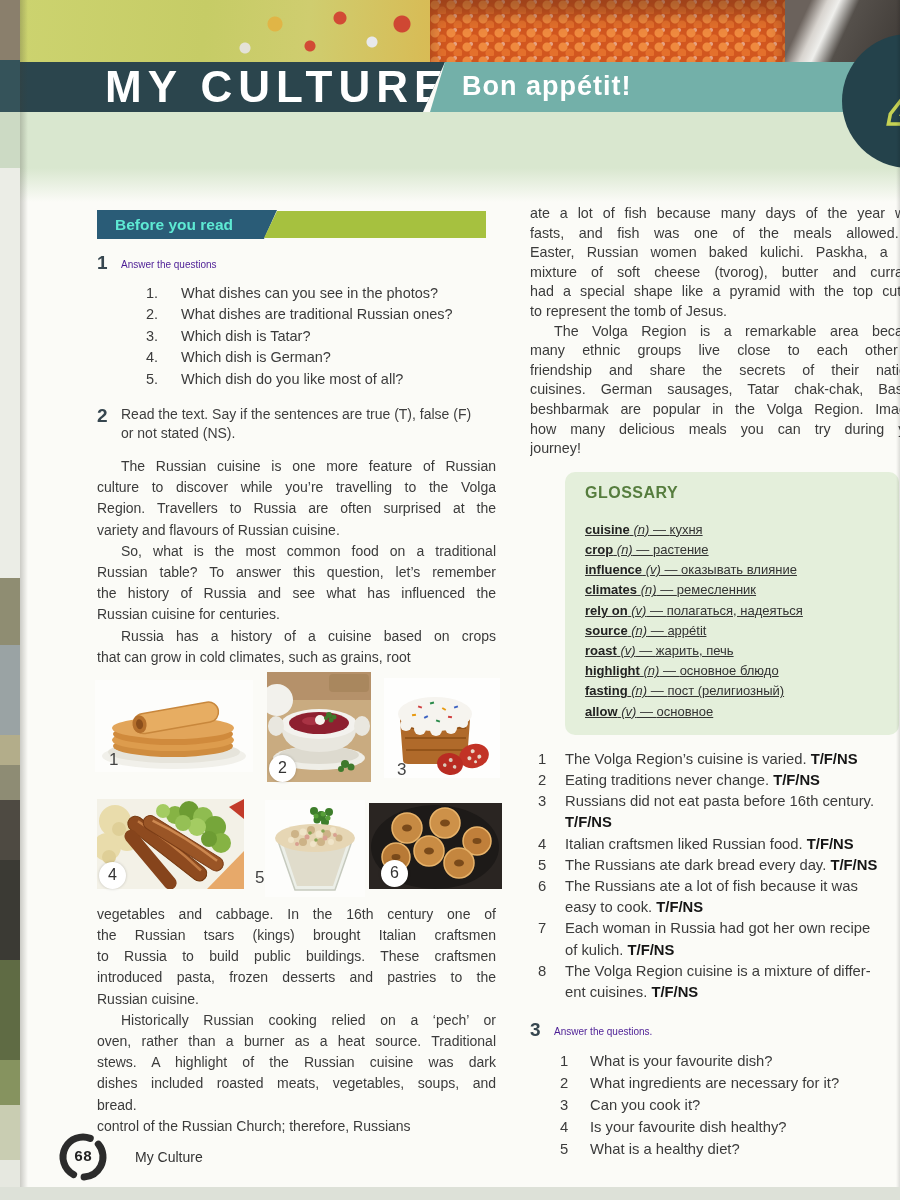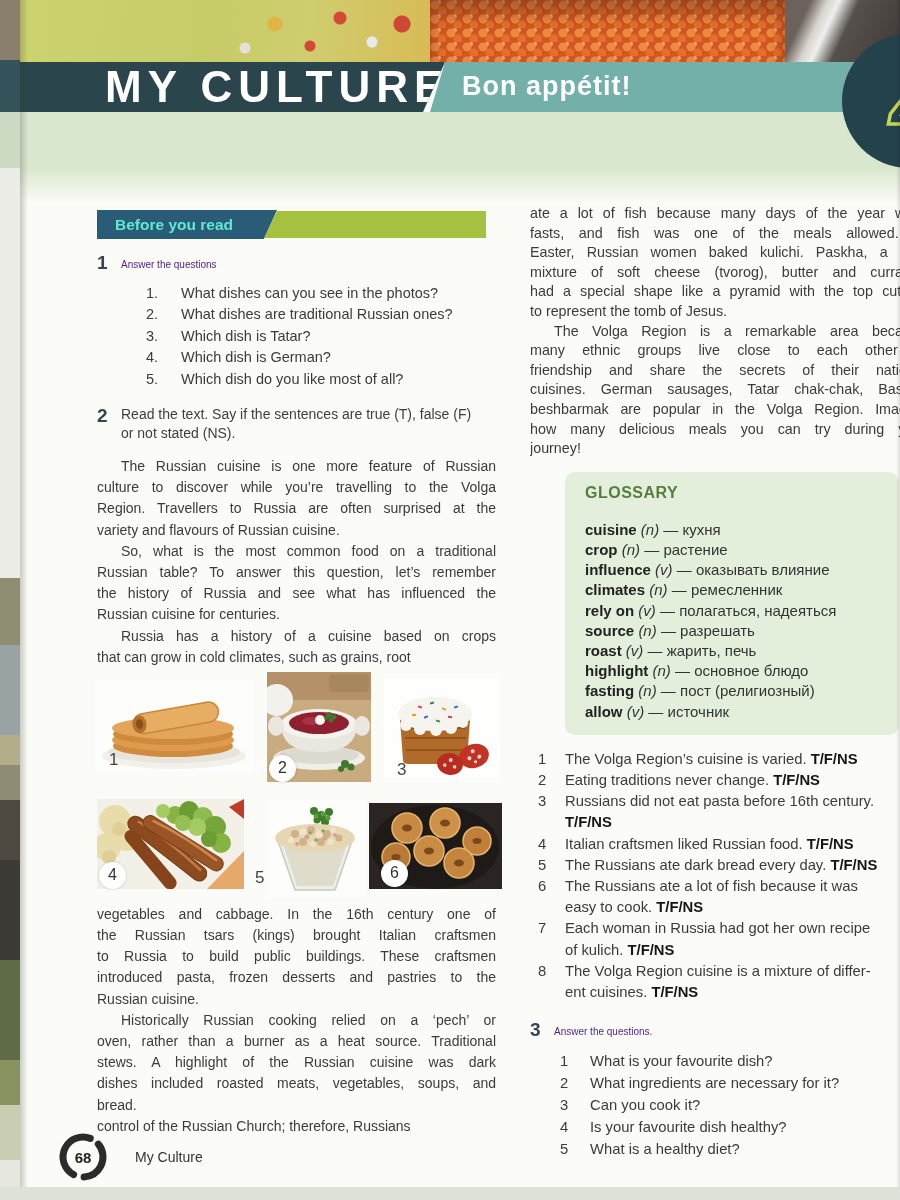--- a/index.html
+++ b/index.html
@@ -90,37 +90,37 @@
     display:flex;align-items:center;justify-content:center;font-size:16px;color:#333;
     box-shadow:0 0 3px rgba(0,0,0,.2);}
   .num-plain{position:absolute;font-size:17px;color:#444;}
 
   
   #col-right{position:absolute;left:530px;top:204px;width:396px;}
   #col-right .para .tline{font-size:14.3px;line-height:19.6px;height:19.6px;}
   #glossary-box{margin:13px 0 0 35px;width:296px;background:var(--glossbg,#e4efdb);
     border-radius:10px;padding:12px 18px 13px 20px;}
   #glossary-title{font-size:16px;font-weight:700;color:var(--glosstitle,#567d3e);letter-spacing:.5px;margin-bottom:18px;}
-  .gentry{font-size:15px;line-height:20.2px;color:#333;white-space:nowrap;}
+  .gentry{font-size:13px;line-height:20.2px;color:#333;white-space:nowrap;text-decoration:underline;}
   .gentry .term{font-weight:700;color:#222;}
   .gentry .pos{font-style:italic;}
   #tfns-list{margin:14px 0 0 8px;}
   .trow{display:flex;}
   .trow .tnum{width:27px;flex:none;font-size:14.8px;color:#3b3b3b;line-height:21.2px;}
   .trow .tlines{flex:1 1 auto;min-width:0;}
   .tfline{font-size:14.8px;color:#3b3b3b;line-height:21.2px;white-space:nowrap;}
   .tfline b{font-weight:800;color:#151515;}
   #ex3{margin-top:16px;}
   #ex3 .qlist{margin-left:30px;}
   #ex3 .qrow{font-size:14.8px;line-height:22px;}
   #ex3 .qrow .qn{width:30px;}
 
   
   #footer{position:absolute;left:57px;top:1131px;display:flex;align-items:center;}
-  #page-badge{position:relative;width:52px;height:52px;flex:none;}
+  #page-badge{position:relative;width:52px;height:52px;flex:none;font-family:Liberation Mono, monospace;}
   #page-badge .pn{position:absolute;inset:0;display:flex;align-items:center;justify-content:center;
     font-size:15px;font-weight:700;color:#222;}
   #footer .label{margin-left:26px;font-size:14px;color:#333;}
 </style>
 </head>
 <body>
 
 <div id="page">
 
   <div id="edge-strip"></div>
@@ -455,25 +455,25 @@
       </div>
 
     <div id="glossary-box">
       <div id="glossary-title">GLOSSARY</div>
       <div id="glossary-list">
           <div class="gentry"><span class="term">cuisine</span> <span class="pos">(n)</span> — <span class="tr">кухня</span></div>
           <div class="gentry"><span class="term">crop</span> <span class="pos">(n)</span> — <span class="tr">растение</span></div>
           <div class="gentry"><span class="term">influence</span> <span class="pos">(v)</span> — <span class="tr">оказывать влияние</span></div>
           <div class="gentry"><span class="term">climates</span> <span class="pos">(n)</span> — <span class="tr">ремесленник</span></div>
           <div class="gentry"><span class="term">rely on</span> <span class="pos">(v)</span> — <span class="tr">полагаться, надеяться</span></div>
-          <div class="gentry"><span class="term">source</span> <span class="pos">(n)</span> — <span class="tr">разрешать</span></div>
+          <div class="gentry"><span class="term">source</span> <span class="pos">(n)</span> — <span class="tr">appétit</span></div>
           <div class="gentry"><span class="term">roast</span> <span class="pos">(v)</span> — <span class="tr">жарить, печь</span></div>
           <div class="gentry"><span class="term">highlight</span> <span class="pos">(n)</span> — <span class="tr">основное блюдо</span></div>
           <div class="gentry"><span class="term">fasting</span> <span class="pos">(n)</span> — <span class="tr">пост (религиозный)</span></div>
-          <div class="gentry"><span class="term">allow</span> <span class="pos">(v)</span> — <span class="tr">источник</span></div>
+          <div class="gentry"><span class="term">allow</span> <span class="pos">(v)</span> — <span class="tr">основное</span></div>
         </div>
     </div>
 
     <div id="tfns-list">
         <div class="trow">
           <div class="tnum">1</div>
           <div class="tlines">
             <div class="tfline">The Volga Region’s cuisine is varied. <b>T/F/NS</b></div>
           </div>
         </div>

